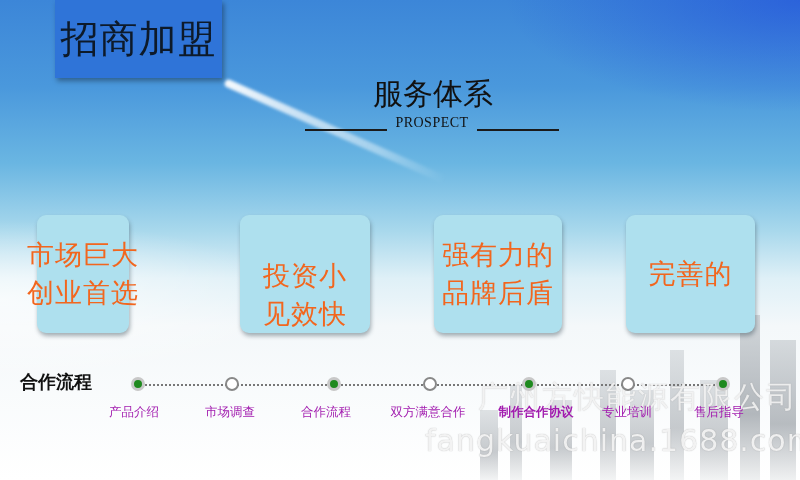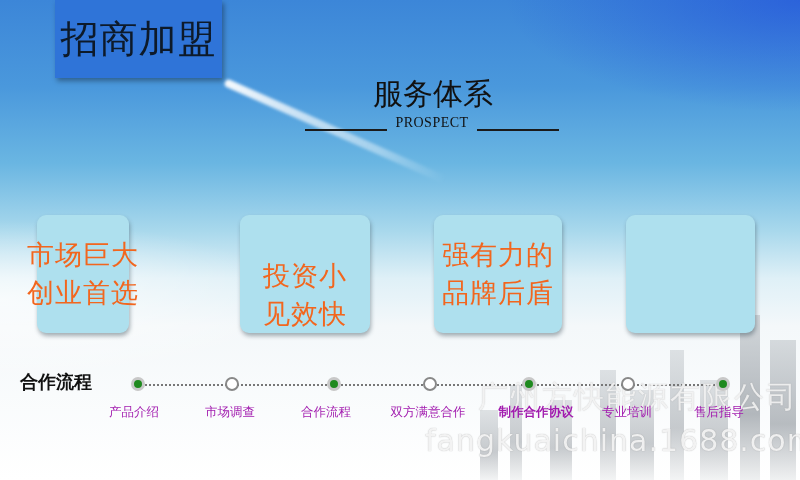--- a/index.html
+++ b/index.html
@@ -85,20 +85,21 @@
 </div>
 <div class="card" style="left:240px;width:130px;justify-content:flex-end;">
   <span>投资小</span>
   <span>见效快</span>
 </div>
 <div class="card" style="left:434px;width:128px;text-align:right;">
   <span>强有力的</span>
   <span>品牌后盾</span>
 </div>
 <div class="card" style="left:626px;width:129px;">
+  <span>完善的</span>
 </div>
 
 <div class="flow-title">合作流程</div>
 <div class="track"></div>
 
 <div class="wm1">广州方快能源有限公司</div>
 
 <div class="node done" style="left:138px;"></div>
 <div class="node open" style="left:232px;"></div>
 <div class="node done" style="left:334px;"></div>

